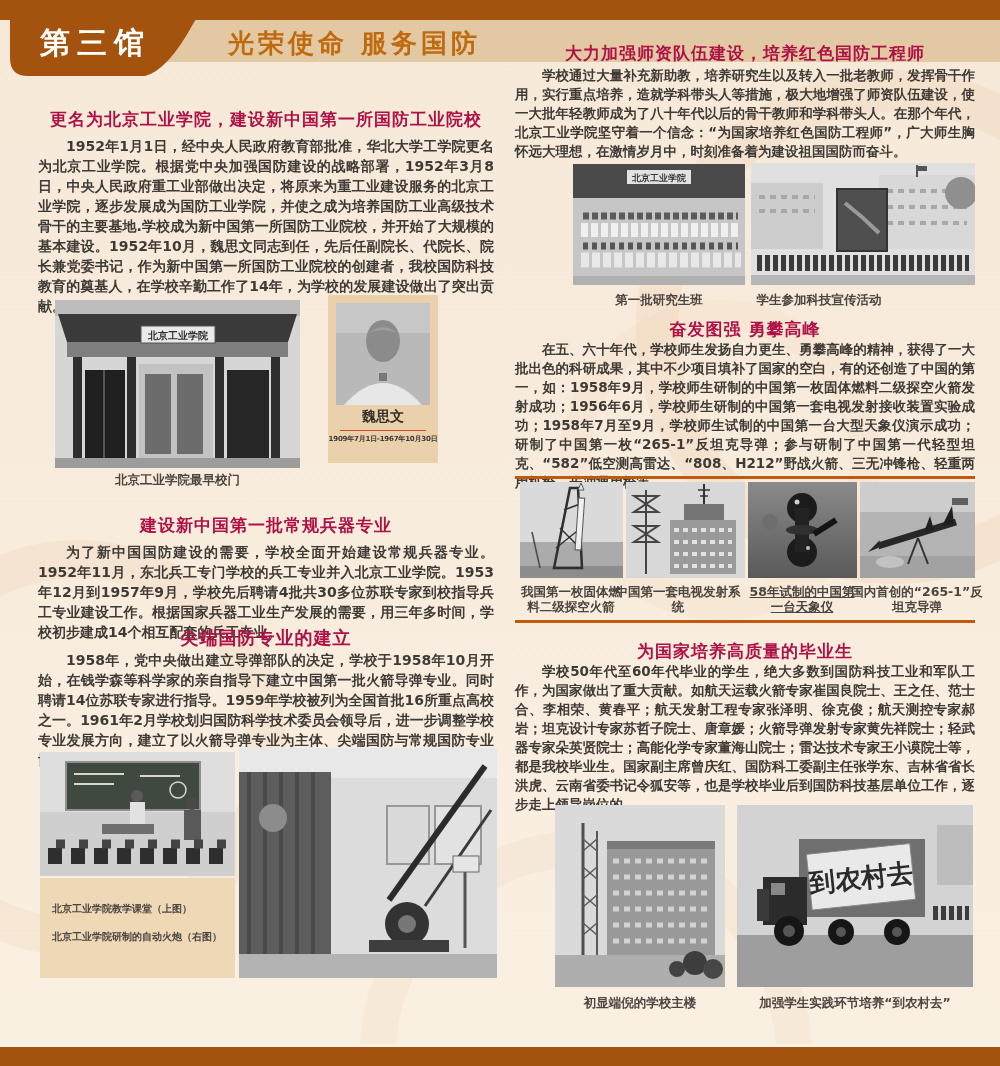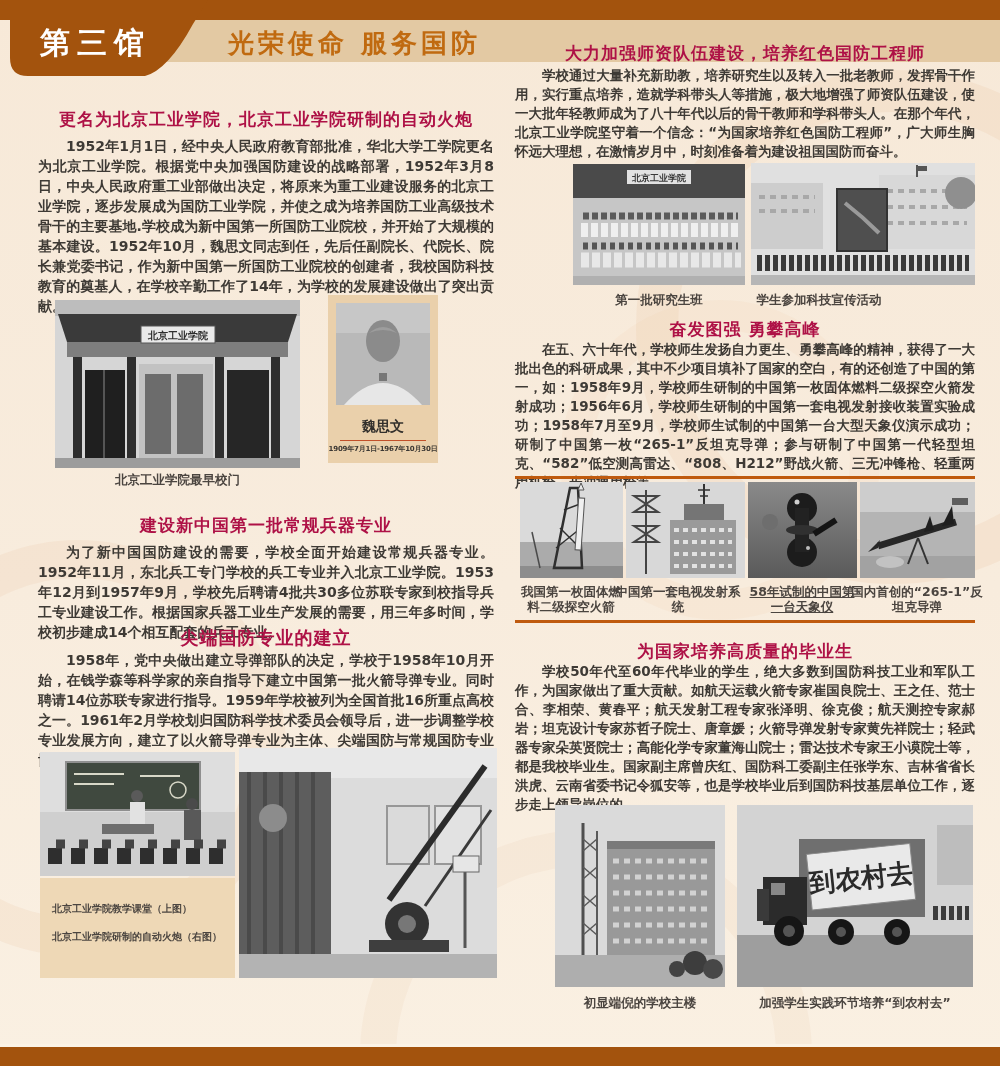--- a/index.html
+++ b/index.html
@@ -11,21 +11,21 @@
   .h{color:#ae1146;font-weight:bold;text-align:center;letter-spacing:1px;}
   .p{text-align:justify;text-indent:2em;color:#3e3a35;font-weight:600;}
   .cap{font-size:12.5px;line-height:15px;color:#4b4540;font-weight:600;text-align:center;}
   .photo{position:absolute;overflow:hidden;background:#c8c8c8;}
   .photo svg{display:block;}
   .tab-label{color:#ffffff;font-size:30px;font-weight:bold;letter-spacing:7px;}
   .strip-title{color:#c06a10;font-size:26px;font-weight:bold;letter-spacing:4px;}
   .divider{position:absolute;height:3px;background:#bf5a0e;}
   .footer{position:absolute;left:0;right:0;bottom:0;height:19px;background:#a3530d;border-top:3px solid #fbf3e6;}
   .card{position:absolute;background:#ead0ab;}
-  .card .pname{font-size:14px;font-weight:bold;color:#33302c;text-align:center;margin-top:15px;}
+  .card .pname{font-size:14px;font-weight:bold;color:#33302c;text-align:center;margin-top:5px;}
   .card .pline{height:1px;background:#c2502a;margin:4px 12px 3px 12px;}
   .card .pdates{font-size:7px;color:#3a3733;text-align:center;font-weight:600;letter-spacing:-0.2px;}
   .capbox{position:absolute;background:#eed8b6;}
   .capbox div{font-size:10px;font-weight:600;color:#4b4540;padding-left:12px;}
 </style>
 </head>
 <body>
 
 <div class="page">
 
@@ -37,21 +37,21 @@
   <div class="abs" style="left:0;top:0;width:1000px;height:80px;">
     <svg width="1000" height="80">
       <rect x="0" y="0" width="1000" height="20" fill="#a3530d"></rect>
       <path d="M168,20 L1000,20 L1000,62 L138,62 Q158,48 168,20 Z" fill="#e3c9a3"></path>
       <path d="M10,0 H208 L193,24 Q168,70 145,76 H28 Q10,76 10,58 Z" fill="#a3530d"></path>
     </svg>
     <div class="abs tab-label" style="left:40px;top:23px;">第三馆</div>
     <div class="abs strip-title" style="left:228px;top:26px;">光荣使命 服务国防</div>
   </div>
 
-  <div class="abs h" style="left:38px;top:108px;width:456px;font-size:17px;">更名为北京工业学院，北京工业学院研制的自动火炮</div>
+  <div class="abs h" style="left:38px;top:108px;width:456px;font-size:17px;">更名为北京工业学院，建设新中国第一所国防工业院校</div>
   <div class="abs p" style="left:38px;top:136px;width:456px;font-size:14px;line-height:20px;">1952年1月1日，经中央人民政府教育部批准，华北大学工学院更名为北京工业学院。根据党中央加强国防建设的战略部署，1952年3月8日，中央人民政府重工业部做出决定，将原来为重工业建设服务的北京工业学院，逐步发展成为国防工业学院，并使之成为培养国防工业高级技术骨干的主要基地.学校成为新中国第一所国防工业院校，并开始了大规模的基本建设。1952年10月，魏思文同志到任，先后任副院长、代院长、院长兼党委书记，作为新中国第一所国防工业院校的创建者，我校国防科技教育的奠基人，在学校辛勤工作了14年，为学校的发展建设做出了突出贡献。</div>
 
   <div class="photo" style="left:55px;top:300px;width:245px;height:168px;">
     <svg viewBox="0 0 245 168" width="245" height="168">
       <rect width="245" height="168" fill="#d6d6d6"></rect>
       <rect x="0" y="0" width="245" height="16" fill="#bdbdbd"></rect>
       <path d="M3,14 H242 L233,42 H12 Z" fill="#3a3a3a"></path>
       <rect x="12" y="42" width="221" height="15" fill="#7e7e7e"></rect>
       <rect x="86" y="26" width="74" height="17" fill="#e9e9e9" stroke="#555" stroke-width="1"></rect>
       <text x="123" y="39" font-size="10" font-weight="bold" fill="#2e2e2e" text-anchor="middle">北京工业学院</text>

